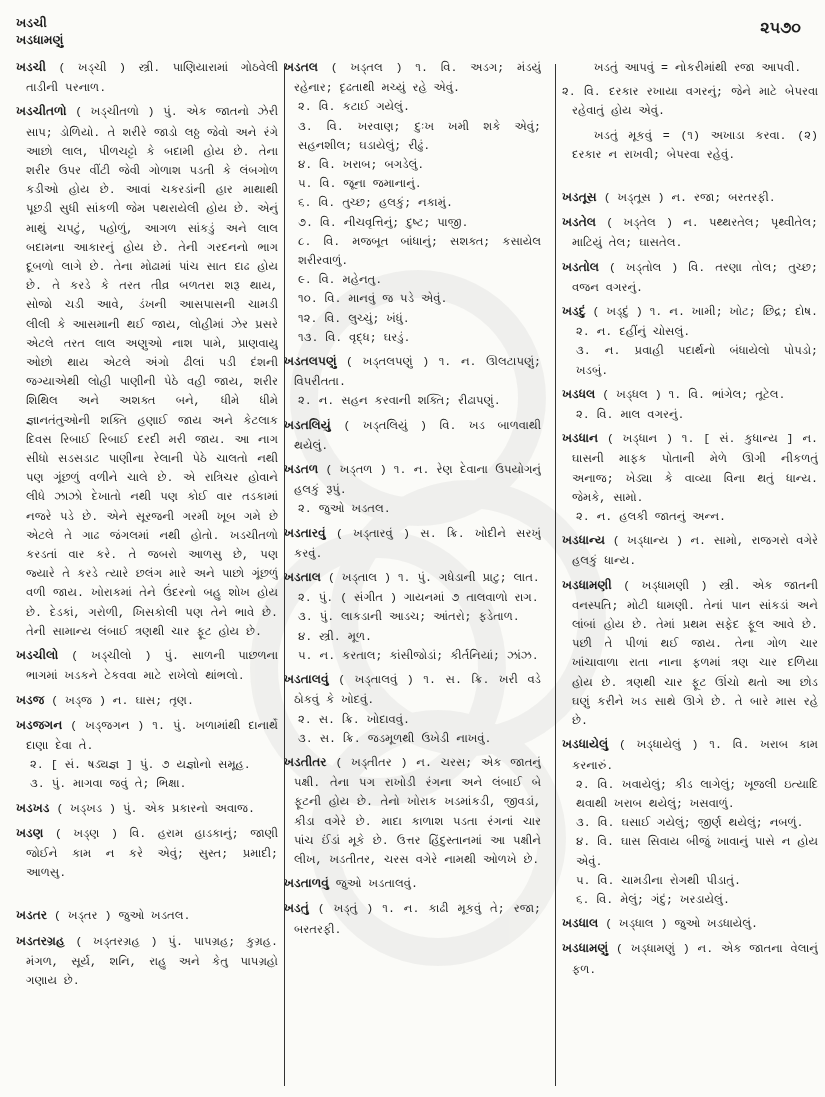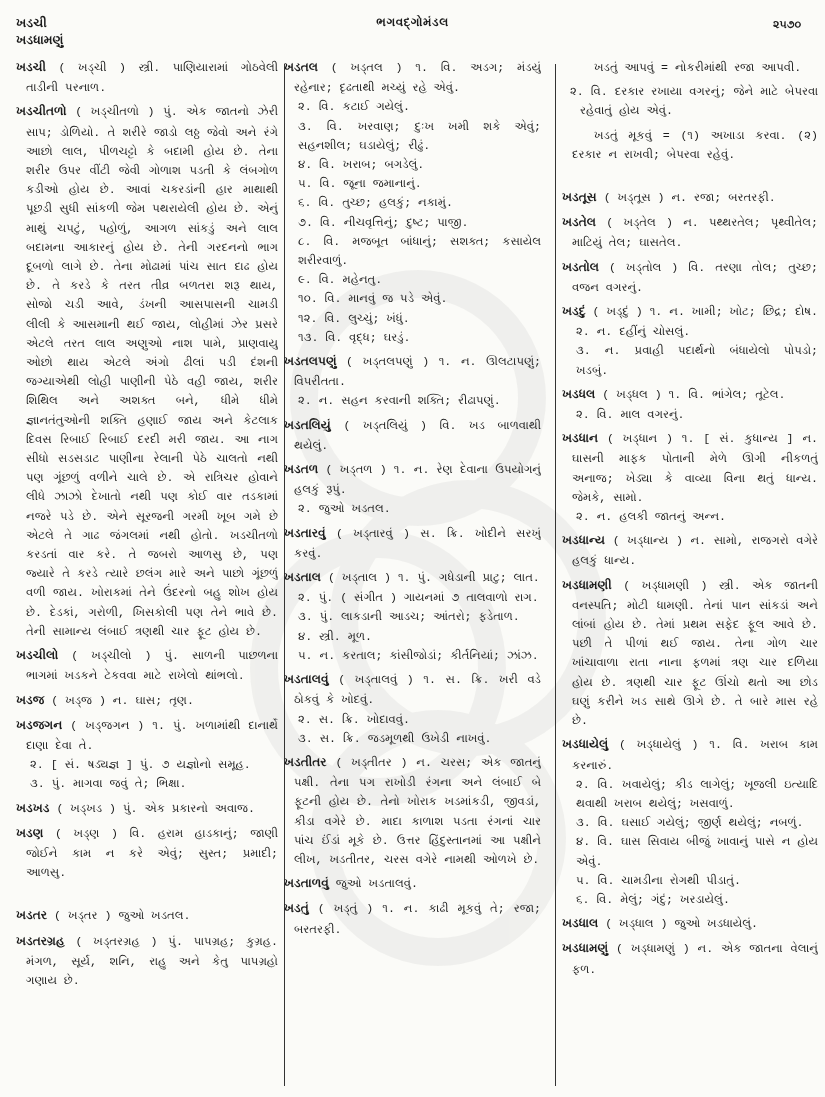--- a/index.html
+++ b/index.html
@@ -16,21 +16,21 @@
   }
   .watermark .ring {
     position: absolute; border: 28px solid #666; border-radius: 50%;
   }
   .header {
     position: absolute; top: 0; left: 0; width: 825px; height: 56px;
   }
   .guide-top { position: absolute; left: 16px; top: 14px; font-size: 12.5px; font-weight: bold; line-height: 17px; }
   .guide-top div { white-space: nowrap; }
   .running-title { position: absolute; left: 0; width: 825px; top: 15px; text-align: center; font-size: 12px; font-weight: bold; letter-spacing: 0.5px; }
-  .page-no { position: absolute; right: 24px; top: 18px; font-size: 11px; font-weight: bold; }
+  .page-no { position: absolute; right: 24px; top: 18px; font-size: 16px; font-weight: bold; }
 
   .columns { position: absolute; top: 58px; left: 10px; width: 808px; height: 1030px; }
   .col { position: absolute; top: 0; height: 1030px; font-size: 11.6px; line-height: 19.2px; overflow: hidden; }
   .col1 { left: 6px; width: 262px; }
   .col2 { left: 274px; width: 257px; }
   .col3 { left: 552px; width: 256px; }
   .rule { position: absolute; top: 6px; width: 1px; background: #333; height: 1022px; }
   .rule1 { left: 274px; }
   .rule2 { left: 545px; }
 
@@ -48,21 +48,20 @@
   <div class="ring" style="left:60px; top:250px; width:220px; height:220px;"></div>
   <div class="ring" style="left:-20px; top:300px; width:200px; height:220px;"></div>
   <div class="ring" style="left:40px; top:480px; width:200px; height:200px;"></div>
 </div>
 
 <div class="header">
   <div class="guide-top">
     <div>ખડચી</div>
     <div>ખડધામણું</div>
   </div>
-  <div class="running-title">ભગવદ્ગોમંડલ</div>
   <div class="page-no">૨૫૭૦</div>
 </div>
 
 <div class="columns">
   <div class="rule rule1"></div>
   <div class="rule rule2"></div>
   <div class="col col1">
       <div class="entry">
         <p class="cont" style="text-indent: -10px;"><span class="hw">ખડચી</span> <span>( ખડ્ચી ) સ્ત્રી. પાણિયારામાં ગોઠવેલી તાડીની પરનાળ.</span></p>
       </div>
@@ -142,21 +141,21 @@
       </div>
       <div class="entry">
         <p class="cont" style="text-indent: -10px;"><span class="hw">ખડતું</span> <span>( ખડ્તું ) ૧. ન. કાઢી મૂકવું તે; રજા; બરતરફી.</span></p>
       </div>
     </div>
   <div class="col col3">
       <div class="entry">
         <p class="cont" style="text-indent: 22px;"><span>ખડતું આપવું = નોકરીમાંથી રજા આપવી.</span></p>
       </div>
       <div class="entry">
-        <p class="cont" style="text-indent: -10px; margin-left: 8px;"><span>૨. વિ. દરકાર રખાયા વગરનું; જેને માટે બેપરવા રહેવાતું હોય એવું.</span></p>
+        <p class="cont" style="text-indent: -10px;"><span>૨. વિ. દરકાર રખાયા વગરનું; જેને માટે બેપરવા રહેવાતું હોય એવું.</span></p>
       </div>
       <div class="entry">
         <p class="cont" style="text-indent: 22px;"><span>ખડતું મૂકવું = (૧) અખાડા કરવા. (૨) દરકાર ન રાખવી; બેપરવા રહેવું.</span></p>
       </div>
       <div class="entry">
         <p class="cont" style="text-indent: -10px; margin-top: 24px;"><span class="hw">ખડતૂસ</span> <span>( ખડ્તૂસ ) ન. રજા; બરતરફી.</span></p>
       </div>
       <div class="entry">
         <p class="cont" style="text-indent: -10px;"><span class="hw">ખડતેલ</span> <span>( ખડ્તેલ ) ન. પથ્થરતેલ; પૃથ્વીતેલ; માટિયું તેલ; ઘાસતેલ.</span></p>
       </div>

